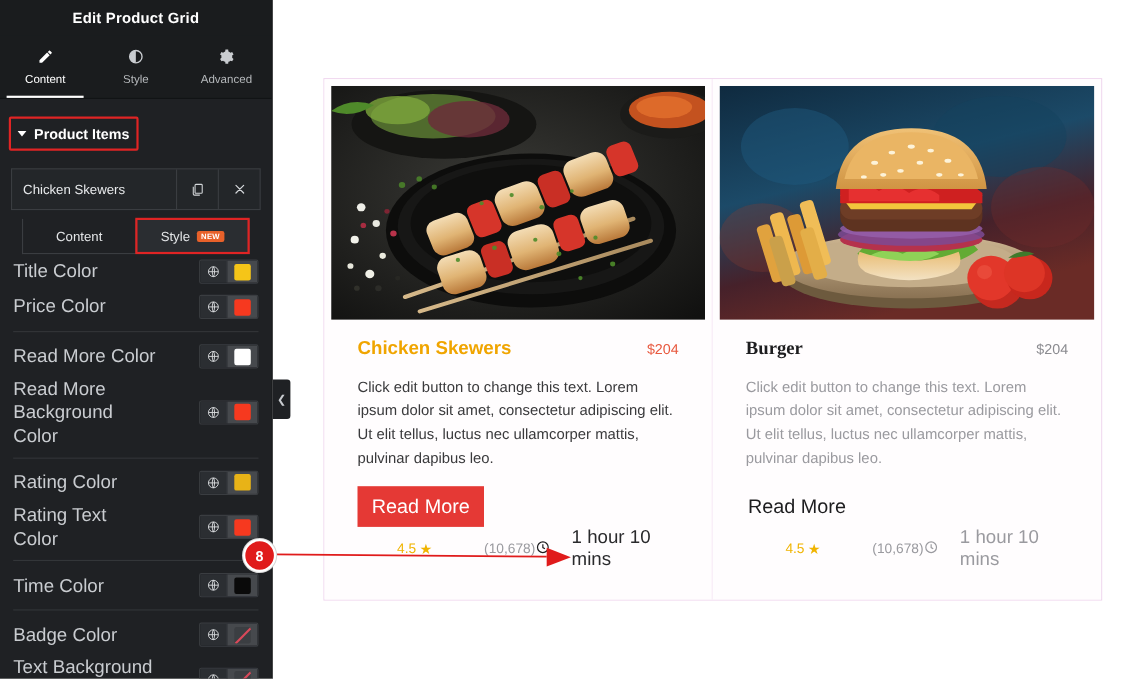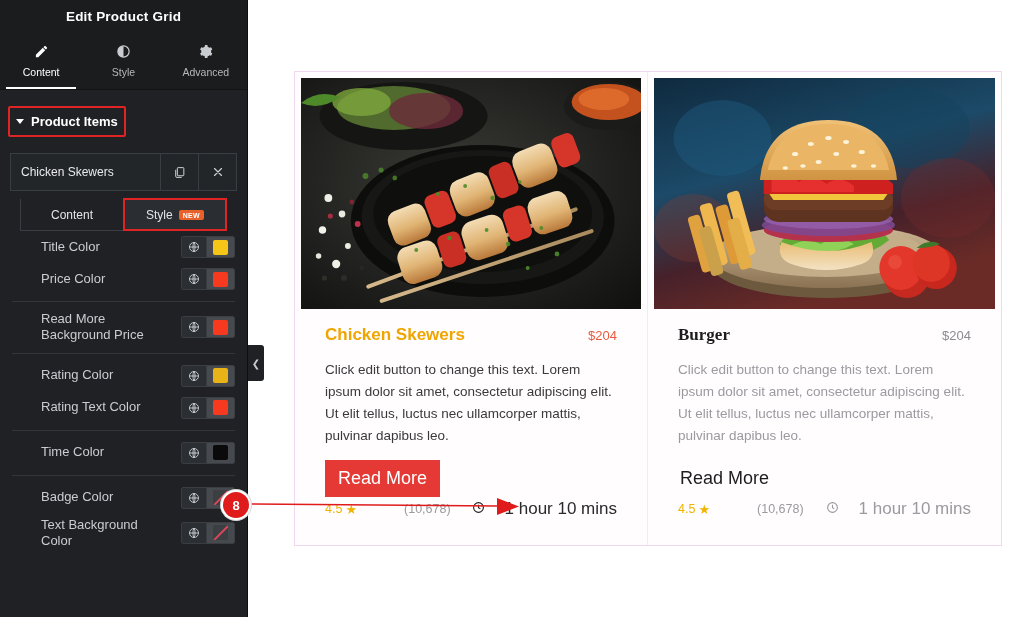--- a/index.html
+++ b/index.html
@@ -117,24 +117,23 @@
     border-radius: 2px;
     letter-spacing: .3px;
   }
   .ctrl-list { margin: 0 10px; }
   .ctrl-row {
     display: flex; align-items: center; justify-content: space-between;
     min-height: 32px;
     padding: 3px 2px;
   }
   .ctrl-label {
-    color: #c9ccd0; font-size: 13px;
+    color: #c9ccd0; font-size: 17px;
     line-height: 1.25;
     max-width: 130px;
-    margin-left: 29px;
   }
   .ctrl-widget {
     display: flex; align-items: center;
     border: 1px solid #3a3d41;
     border-radius: 2px;
     overflow: hidden;
   }
   .globe-cell {
     width: 25px; height: 20px;
     display: flex; align-items: center; justify-content: center;
@@ -235,21 +234,21 @@
   .readmore.rm-plain {
     background: transparent; color: #1d1d1f;
     padding: 8px 2px;
   }
   .card-meta {
     margin-top: auto;
     padding-bottom: 26px;
     display: flex; align-items: center; justify-content: space-between;
   }
   .rating { font-size: 12.5px; display: flex; align-items: center; gap: 3px; }
-  .rating .rv { color: #f0b400; }
+  .rating .rv { color: #f0b400; margin-left: 36px; }
   .rating .star { color: #f0b400; font-size: 13px; }
   .rating .rc { color: #9a9a9f; margin-left: 44px; }
   .rating.rating-red .rv { color: #f0b400; }
   .timechip {
     display: flex; align-items: center; gap: 20px;
     font-size: 17px;
   }
   .timechip.time-dark { color: #2a2a2c; }
   .timechip.time-gray { color: #9a9a9f; }
 
@@ -368,23 +367,37 @@
             </div>
             <div class="swatch-cell">
               <span class="swatch" style="background:#f6391f"></span>
             </div>
           </div>
         </div>
 
 
         <div class="divider"></div>
 
-
-        <div class="ctrl-row">
-          <div class="ctrl-label">Read More Background Price</div>
+        <div class="ctrl-row">
+          <div class="ctrl-label">Read More Color</div>
+          <div class="ctrl-widget">
+            <div class="globe-cell">
+              <svg width="12" height="12" viewBox="0 0 24 24" fill="none" stroke="#e3e5e7" stroke-width="1.6">
+                  <circle cx="12" cy="12" r="9"></circle>
+                  <path d="M3 12h18M12 3c2.8 3 2.8 15 0 18M12 3c-2.8 3-2.8 15 0 18"></path>
+                </svg>
+            </div>
+            <div class="swatch-cell">
+              <span class="swatch" style="background:#ffffff"></span>
+            </div>
+          </div>
+        </div>
+
+        <div class="ctrl-row">
+          <div class="ctrl-label">Read More Background Color</div>
           <div class="ctrl-widget">
             <div class="globe-cell">
               <svg width="12" height="12" viewBox="0 0 24 24" fill="none" stroke="#e3e5e7" stroke-width="1.6">
                   <circle cx="12" cy="12" r="9"></circle>
                   <path d="M3 12h18M12 3c2.8 3 2.8 15 0 18M12 3c-2.8 3-2.8 15 0 18"></path>
                 </svg>
             </div>
             <div class="swatch-cell">
               <span class="swatch" style="background:#f6391f"></span>
             </div>

